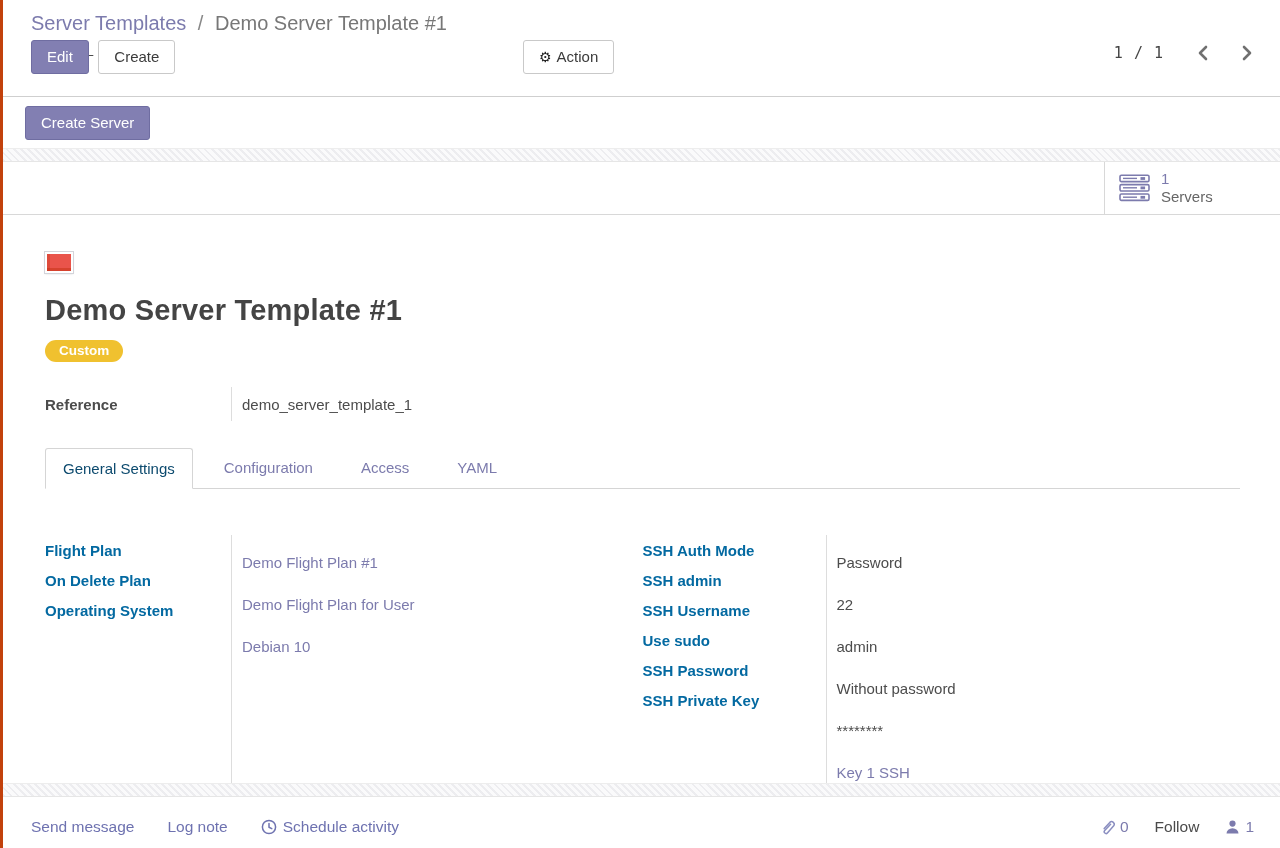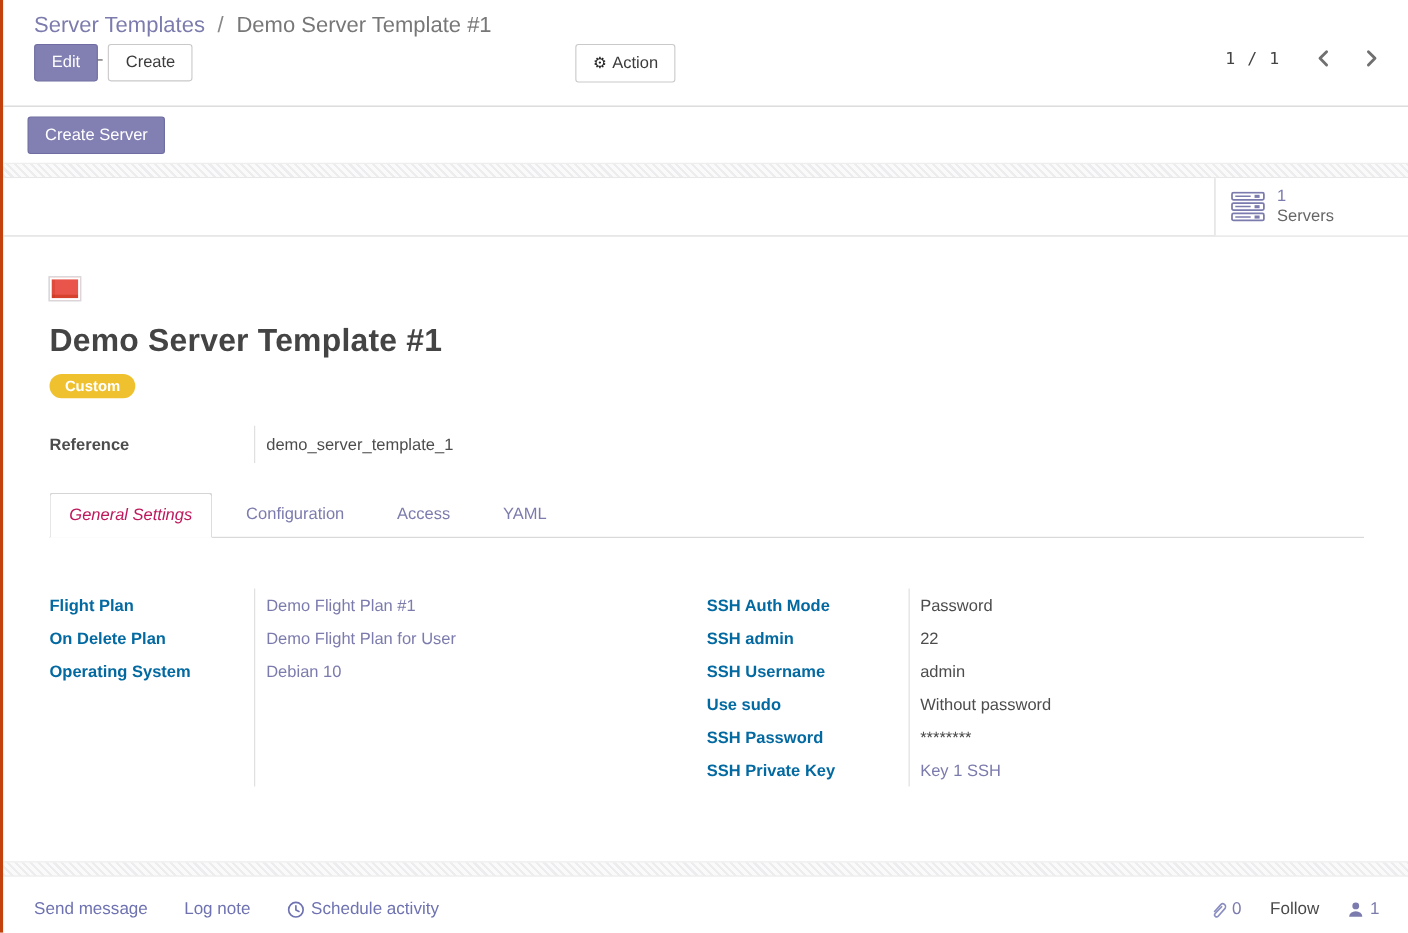--- a/index.html
+++ b/index.html
@@ -52,31 +52,31 @@
 
   .field-row { display:flex; align-items:stretch; }
   .reference-group { margin-top:25px; }
   .field-label { width:186px; font-weight:bold; font-size:15px; color:#4c4c4c; display:flex; align-items:center; }
   .field-value-cell { border-left:1px solid #ddd; padding-left:10px; font-size:15px; display:flex; align-items:center; min-height:34px; }
 
   
   .notebook { margin-top:27px; }
   .nav-tabs { display:flex; border-bottom:1px solid #d5d5d5; }
   .tab { padding:11px 17px; font-size:15px; cursor:pointer; }
-  .tab.active { background:#fff; border:1px solid #d5d5d5; border-bottom:1px solid #fff; margin-bottom:-1px; border-radius:3px 3px 0 0; color:#be185d;font-style:italic; }
+  .tab.active { background:#fff; border:1px solid #d5d5d5; border-bottom:1px solid #fff; margin-bottom:-1px; border-radius:3px 3px 0 0; color:#0c4a6e; }
   .tab.inactive { color:#7c7bad; margin-left:14px; }
 
   
   .fields-area { display:flex; margin-top:46px; }
   .field-group { width:50%; display:flex; }
   .labels-col .glabel { height:30px; display:flex; align-items:center; font-weight:bold; font-size:15px; color:#0369a1;text-align:right; }
   .labels-col { width:186px; }
   .field-group.right .labels-col { width:183px; }
   .values-col { border-left:1px solid #ddd; padding-left:10px; flex:1; }
-  .values-col .gvalue { height:30px; display:flex; align-items:center; font-size:15px; color:#4c4c4c; }
+  .values-col .gvalue { height:30px; display:flex; align-items:center; font-size:15px; color:#4c4c4c;margin-top:12px; }
   a.o-link, .o-link { color:#7c7bad; text-decoration:none; cursor:pointer; }
 
   
   .chatter { background:#fff; flex:1; display:flex; justify-content:space-between; align-items:flex-start; padding:21px 26px 0 28px; }
   .chatter-left { display:flex; gap:33px; font-size:15.5px; }
   .chatter-link { color:#6e72b0; cursor:pointer; display:inline-flex; align-items:center; gap:6px; }
   .chatter-right { display:flex; align-items:center; gap:26px; font-size:15.5px; }
   .counter { display:inline-flex; align-items:center; gap:5px; color:#7c7bad; cursor:pointer; }
   .follow { color:#4a4a4a; cursor:pointer; }
 

